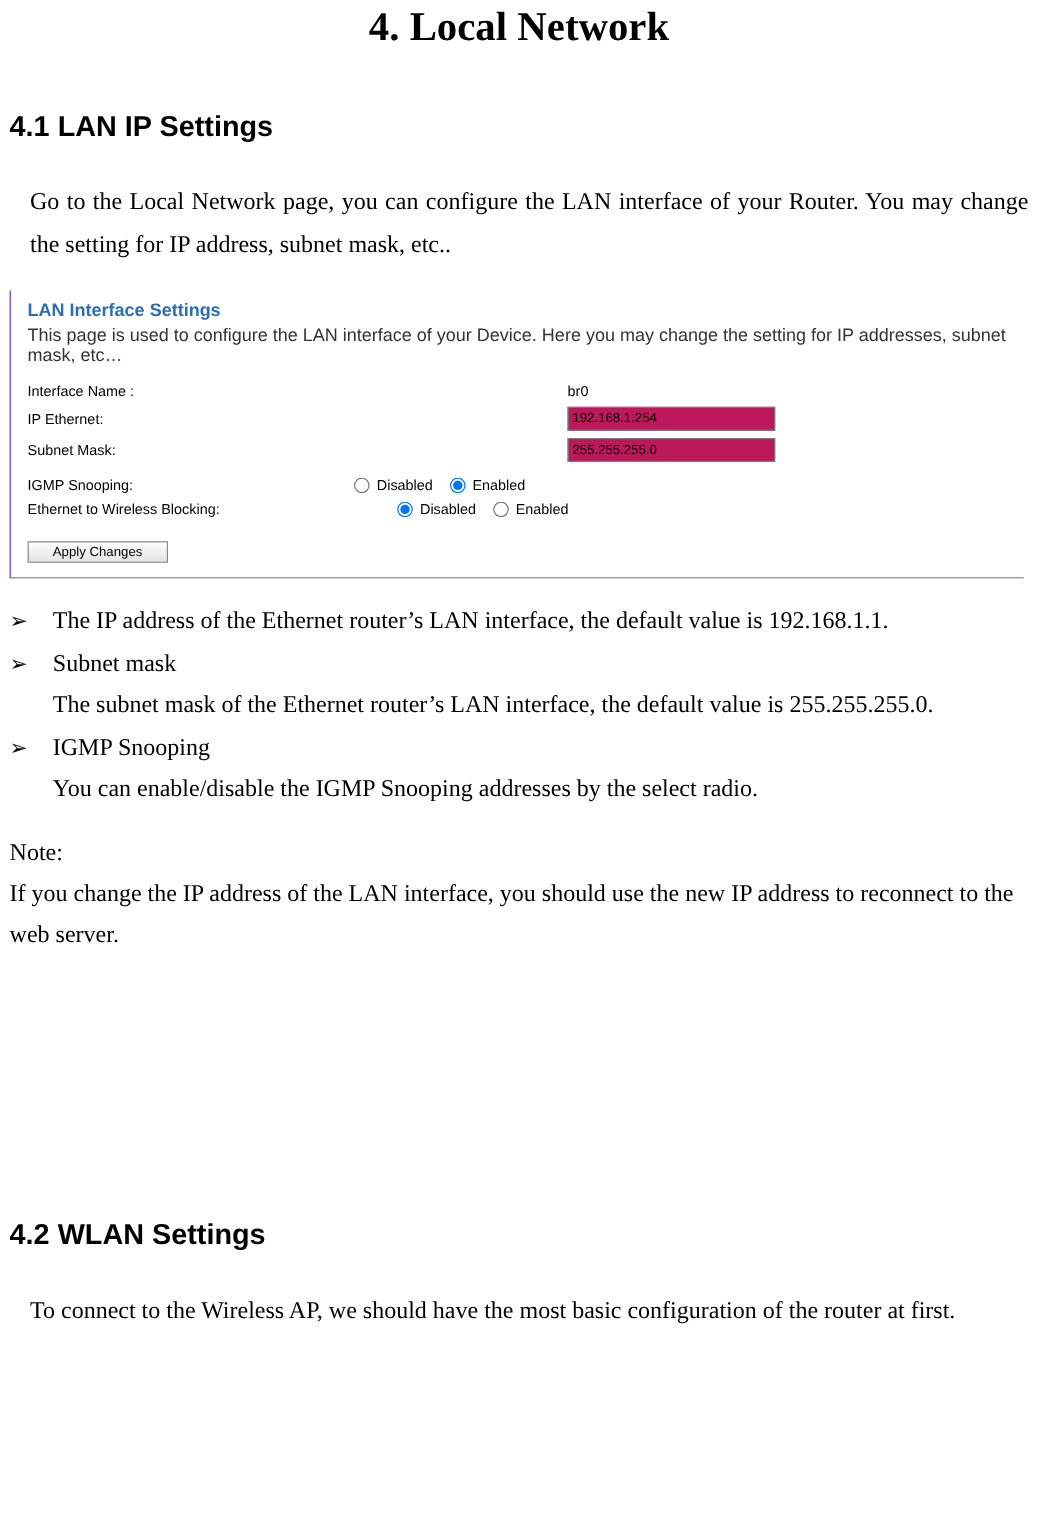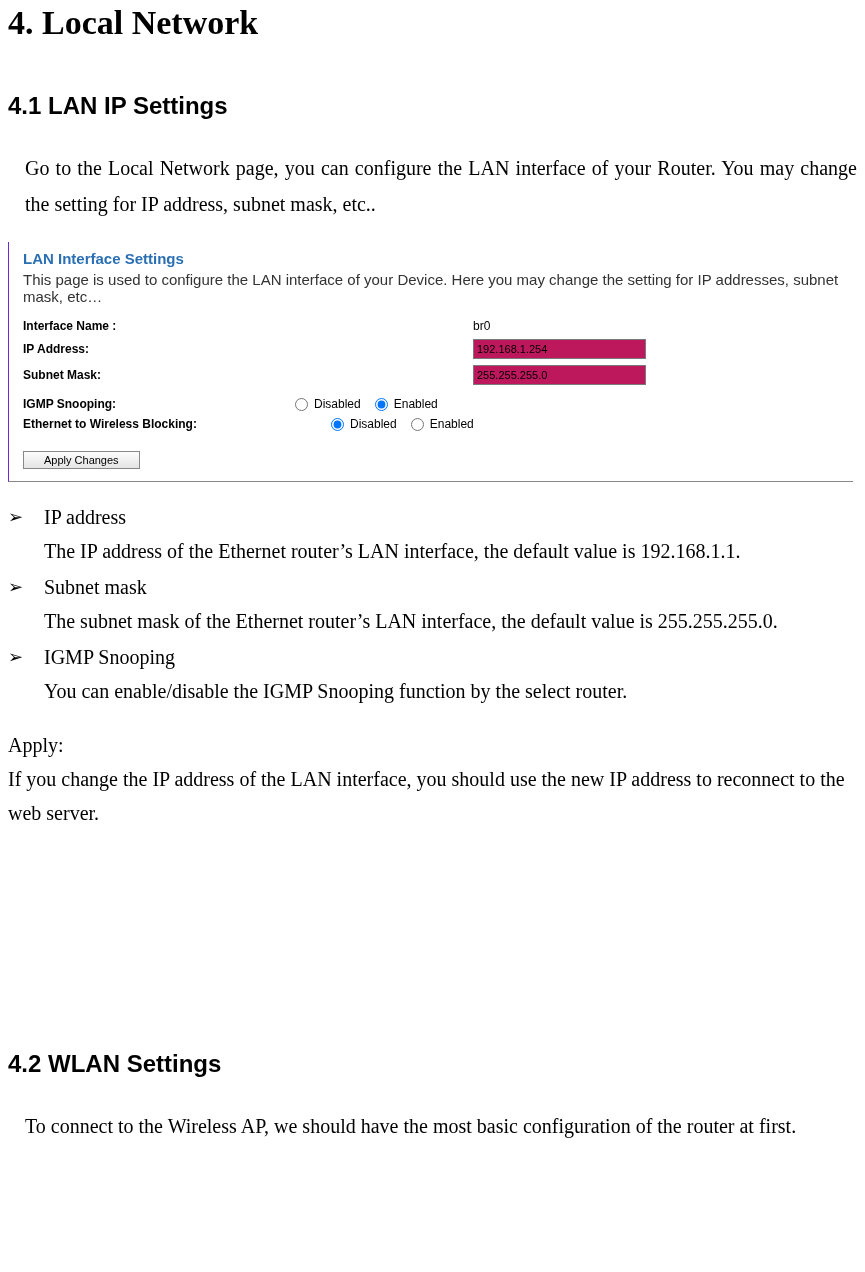--- a/index.html
+++ b/index.html
@@ -10,20 +10,21 @@
     background: #fff;
     width: 865px;
   }
   .page {
     padding: 0 8px 40px 8px;
   }
   h1 {
     font-size: 34px;
     font-weight: bold;
     margin: 4px 0 40px 0;
+    text-align: center;
   }
   h2 {
     font-family: Arial, Helvetica, sans-serif;
     font-size: 24px;
     font-weight: bold;
     margin: 50px 0 30px 0;
   }
   p.body-text {
     font-size: 20px;
     line-height: 1.8;
@@ -53,21 +54,21 @@
     color: #333;
     margin-bottom: 14px;
   }
   .field-row {
     display: flex;
     align-items: center;
     margin: 6px 0;
   }
   .field-label {
     width: 250px;
-    font-weight: bold;
+    font-weight: normal;
     font-size: 12px;
   }
   .field-value-static {
     font-size: 12px;
     padding-left: 200px;
   }
   .text-input {
     margin-left: 200px;
     width: 165px;
     height: 18px;
@@ -141,21 +142,21 @@
   <div class="screenshot">
     <div class="screenshot-title">LAN Interface Settings</div>
     <div class="screenshot-desc">This page is used to configure the LAN interface of your Device. Here you may change the setting for IP addresses, subnet mask, etc…</div>
 
     <div class="field-row">
       <div class="field-label">Interface Name :</div>
       <div class="field-value-static">br0</div>
     </div>
 
     <div class="field-row">
-      <div class="field-label">IP Address:</div>
+      <div class="field-label">IP Ethernet:</div>
       <input type="text" class="text-input" value="192.168.1.254" style="">
     </div>
 
     <div class="field-row">
       <div class="field-label">Subnet Mask:</div>
       <input type="text" class="text-input" value="255.255.255.0" style="">
     </div>
 
     <div class="field-row" style="margin-top:12px;">
       <div class="field-label">IGMP Snooping:</div>
@@ -177,42 +178,41 @@
       </div>
     </div>
 
     <button class="apply-btn">Apply Changes</button>
   </div>
 
   <div class="bullet-list">
     <div class="bullet-item">
       <div class="bullet-arrow">➢</div>
       <div class="bullet-content">
-        <div class="bullet-title">IP address</div>
         <div class="bullet-desc">The IP address of the Ethernet router’s LAN interface, the default value is 192.168.1.1.</div>
       </div>
     </div>
     <div class="bullet-item">
       <div class="bullet-arrow">➢</div>
       <div class="bullet-content">
         <div class="bullet-title">Subnet mask</div>
         <div class="bullet-desc">The subnet mask of the Ethernet router’s LAN interface, the default value is 255.255.255.0.</div>
       </div>
     </div>
     <div class="bullet-item">
       <div class="bullet-arrow">➢</div>
       <div class="bullet-content">
         <div class="bullet-title">IGMP Snooping</div>
-        <div class="bullet-desc">You can enable/disable the IGMP Snooping function by the select router.</div>
+        <div class="bullet-desc">You can enable/disable the IGMP Snooping addresses by the select radio.</div>
       </div>
     </div>
   </div>
 
   <div class="note-block">
-    <div>Apply:</div>
+    <div>Note:</div>
     <div>If you change the IP address of the LAN interface, you should use the new IP address to reconnect to the web server.</div>
   </div>
 
   <div class="big-gap"></div>
 
   <h2>4.2 WLAN Settings</h2>
 
   <p class="body-text">To connect to the Wireless AP, we should have the most basic configuration of the router at first.</p>
 
 </div>

